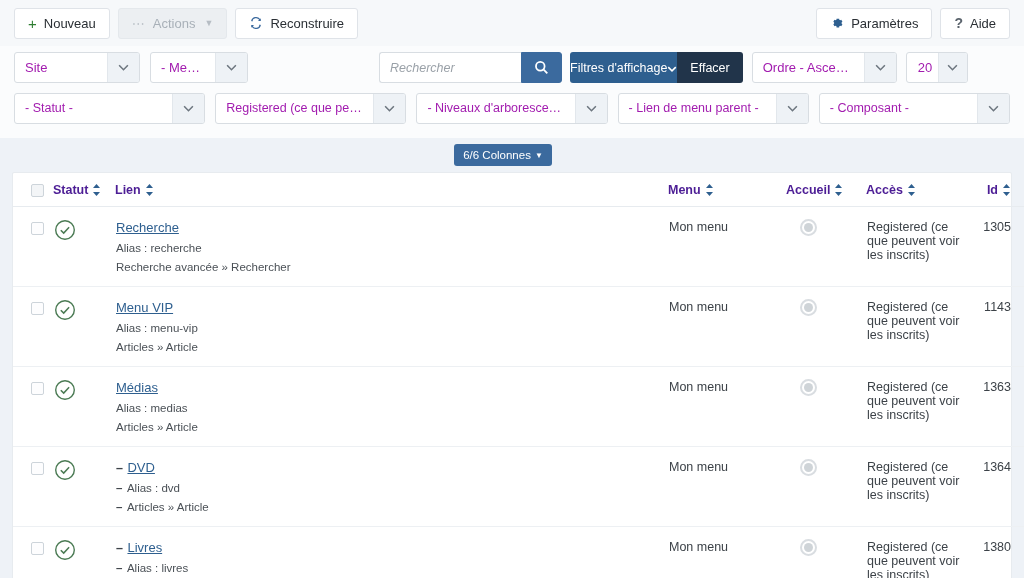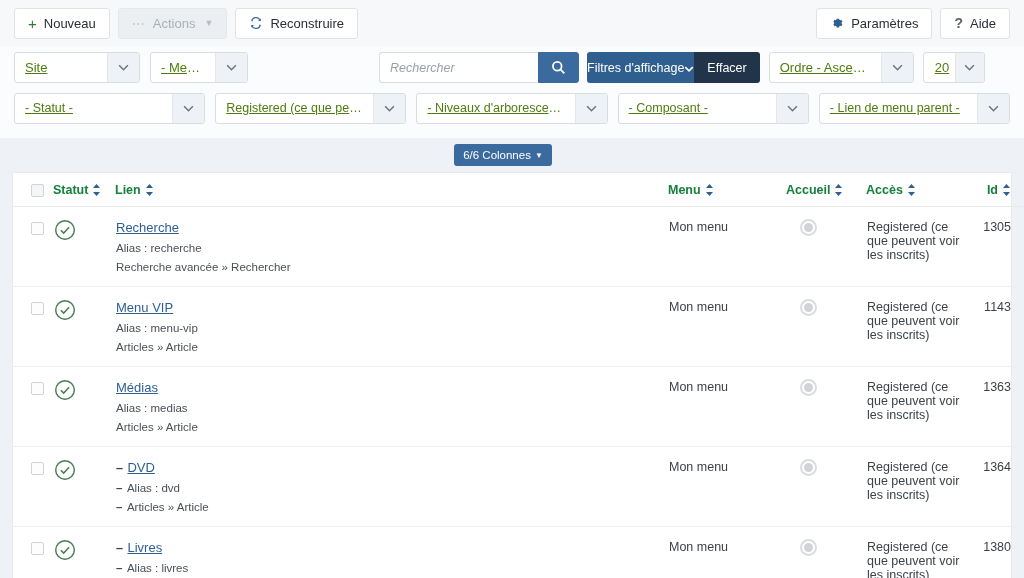--- a/index.html
+++ b/index.html
@@ -65,46 +65,45 @@
     border: 1px solid #d8dde2;
     border-radius: 3px;
     display: inline-flex;
     align-items: center;
     cursor: pointer;
     overflow: hidden;
   }
   .sel .sel-txt {
     padding: 0 10px;
     font-size: 13px;
-    color: #4d7c0f;
+    color: #a21caf;
     white-space: nowrap;
     overflow: hidden;
     text-overflow: ellipsis;
     flex: 1 1 auto;
     line-height: 29px;
-    text-decoration: underline;
   }
   .sel .sel-arrow {
     width: 32px;
     height: 29px;
     background: #eef2f6;
     border-left: 1px solid #e2e7ec;
     display: flex;
     align-items: center;
     justify-content: center;
     flex: 0 0 32px;
   }
   .sel .sel-arrow svg { display: block; }
 
   .sel-site { width: 126px; margin-right: 10px; }
   .sel-menu { width: 98px; }
 
   .search-wrap { margin-left: 131px; display: flex; align-items: center; }
   .search-input {
-    width: 159px;
+    width: 142px;
     height: 31px;
     border: 1px solid #d8dde2;
     border-right: none;
     border-radius: 3px 0 0 3px;
     padding: 0 10px;
     font-size: 12.5px;
     font-family: "Liberation Sans", sans-serif;
     font-style: italic;
     color: #3a4046;
     background: #fff;
@@ -185,21 +184,21 @@
     border: 1px solid #e7ebef;
     border-radius: 2px;
   }
   table.grid {
     width: 100%;
     border-collapse: collapse;
     table-layout: fixed;
   }
   table.grid thead th {
     font-size: 12.5px;
-    color: #15803d;
+    color: #4c1d95;
     font-weight: bold;
     text-align: left;
     padding: 10px 0 9px 0;
     border-bottom: 1px solid #e7ebef;
     white-space: nowrap;
   }
   .th-inner { display: inline-flex; align-items: center; gap: 4px; cursor: pointer; }
   .sortic { display: inline-block; line-height: 0; }
   .sortic svg { display: block; }
 
@@ -403,29 +402,29 @@
   </div>
   <div class="sel sel2">
     <span class="sel-txt">- Niveaux d'arborescence -</span>
     <span class="sel-arrow">
       <svg width="11" height="7" viewBox="0 0 12 8" fill="none" stroke="#6d767f" stroke-width="1.8">
           <path d="M1 1.5L6 6.5L11 1.5"></path>
         </svg>
     </span>
   </div>
   <div class="sel sel2">
+    <span class="sel-txt">- Lien de menu parent -</span>
+    <span class="sel-arrow">
+      <svg width="11" height="7" viewBox="0 0 12 8" fill="none" stroke="#6d767f" stroke-width="1.8">
+          <path d="M1 1.5L6 6.5L11 1.5"></path>
+        </svg>
+    </span>
+  </div>
+  <div class="sel sel2">
     <span class="sel-txt">- Composant -</span>
-    <span class="sel-arrow">
-      <svg width="11" height="7" viewBox="0 0 12 8" fill="none" stroke="#6d767f" stroke-width="1.8">
-          <path d="M1 1.5L6 6.5L11 1.5"></path>
-        </svg>
-    </span>
-  </div>
-  <div class="sel sel2">
-    <span class="sel-txt">- Lien de menu parent -</span>
     <span class="sel-arrow">
       <svg width="11" height="7" viewBox="0 0 12 8" fill="none" stroke="#6d767f" stroke-width="1.8">
           <path d="M1 1.5L6 6.5L11 1.5"></path>
         </svg>
     </span>
   </div>
 </div>
 
 <div class="colbar">
   <div class="col-btn">

